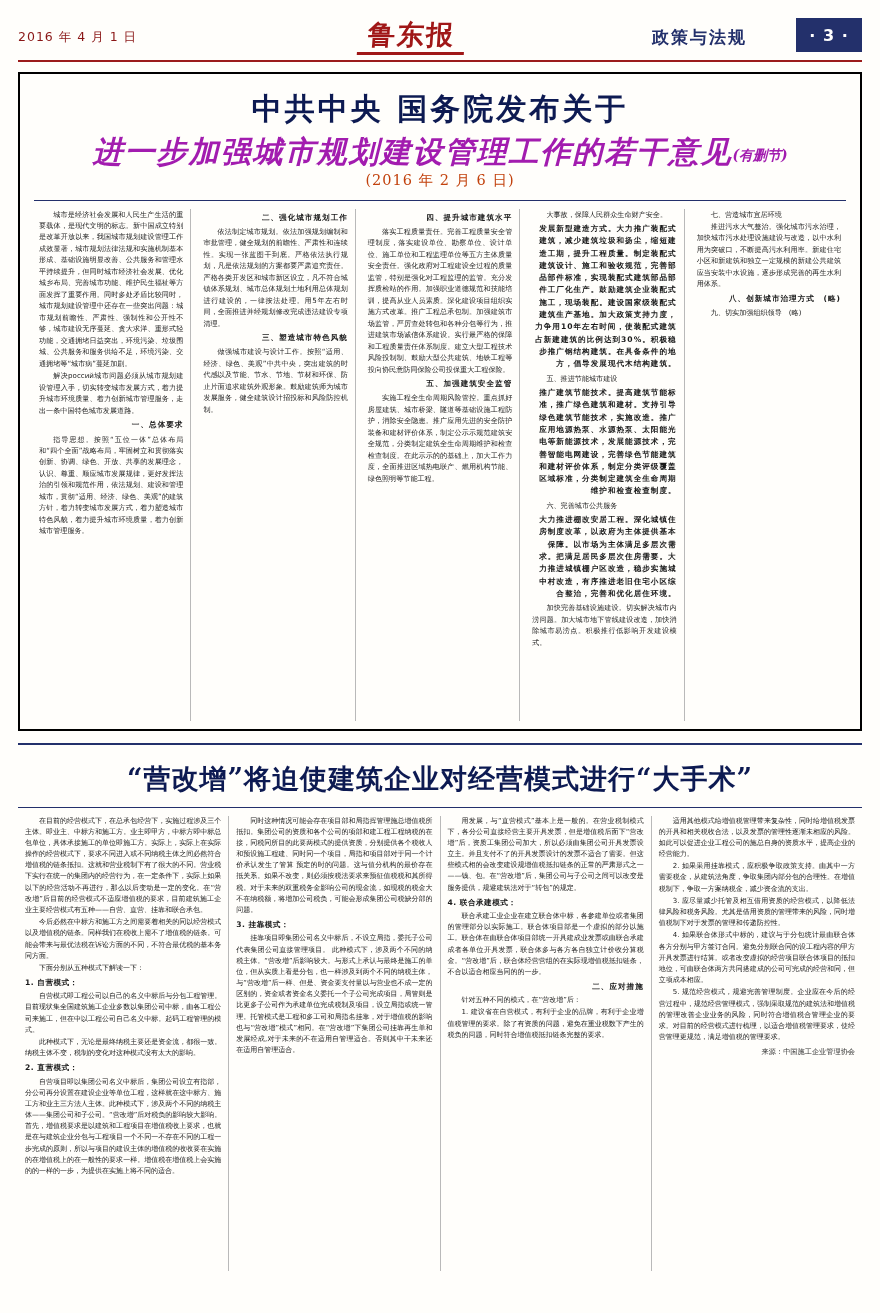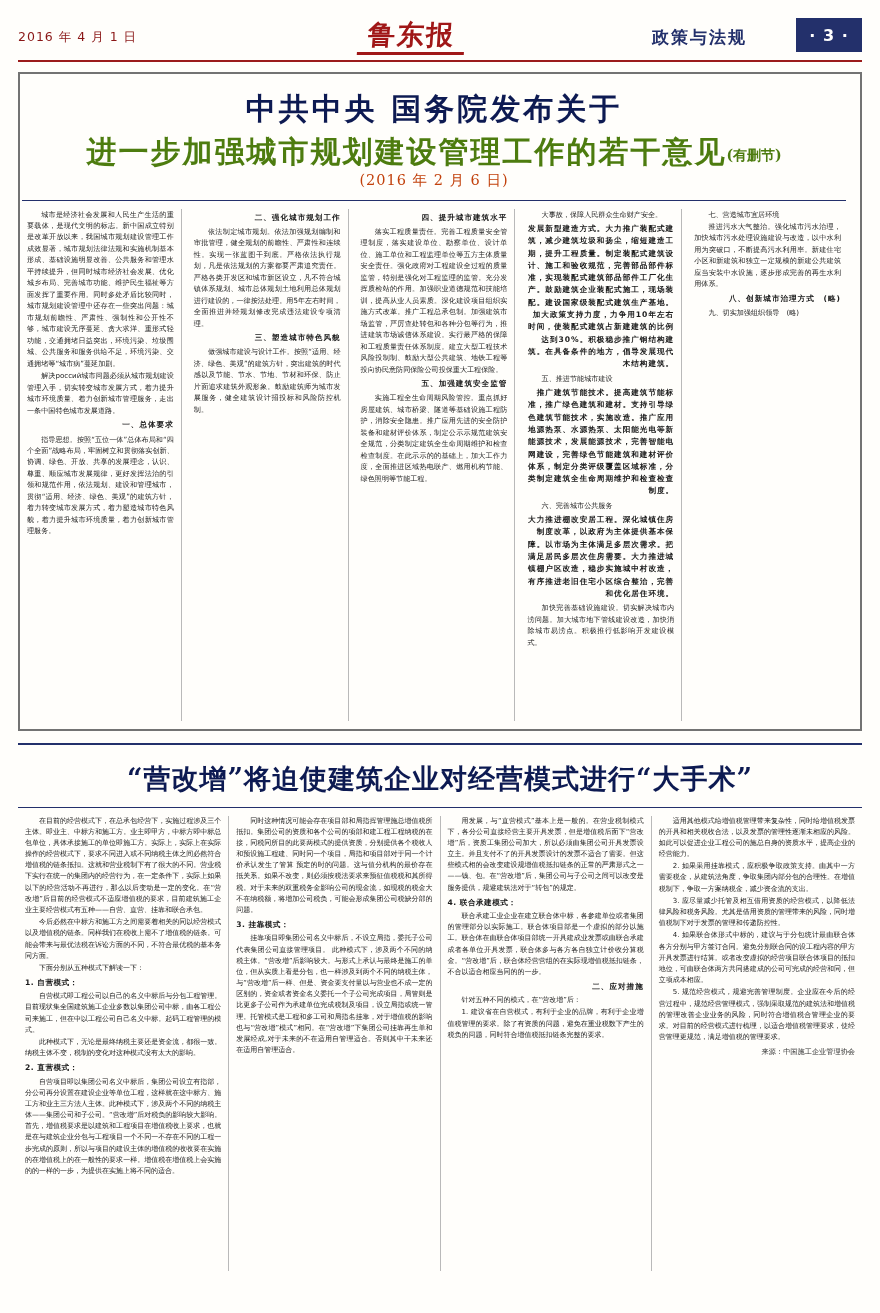--- a/index.html
+++ b/index.html
@@ -51,44 +51,45 @@
   .mast-page{
     position:absolute;right:0;top:4px;
     width:66px;height:34px;
     background:#23306b;color:#fff;
     display:flex;align-items:center;justify-content:center;
     font-size:16px;font-weight:bold;letter-spacing:1px;
   }
   
   .article1{
     margin-top:10px;
-    border:2px solid #737373;
-    padding:10px 12px 8px 0;
+    border:2px solid #000000;
+    padding:10px 12px 8px 12px;
     position:relative;
   }
   .a1-head{
     text-align:center;
     padding:6px 0 2px 0;
   }
   .a1-title1{
     font-family:"DejaVu Serif","Liberation Serif",serif;
     font-weight:bold;
     font-size:30px;
     letter-spacing:3px;
     color:#0d1a52;
     line-height:1.25;
   }
   .a1-title2{
     font-family:"DejaVu Serif","Liberation Serif",serif;
     font-weight:bold;
     font-size:30px;
     letter-spacing:2px;
-    color:#4d7c0f;
+    color:#a21caf;
     line-height:1.3;
     margin-top:4px;
+    font-style:italic;
   }
   .a1-title2 .small{
     font-size:14px;letter-spacing:0;vertical-align:2px;
   }
   .a1-date{
     margin-top:0;
     font-size:14.5px;
     letter-spacing:1px;
     color:#c2410c;
     font-family:"DejaVu Serif","Liberation Serif",serif;
@@ -194,21 +195,21 @@
         <p>城市是经济社会发展和人民生产生活的重要载体，是现代文明的标志。新中国成立特别是改革开放以来，我国城市规划建设管理工作成效显著，城市规划法律法规和实施机制基本形成、基础设施明显改善、公共服务和管理水平持续提升，但同时城市经济社会发展、优化城乡布局、完善城市功能、维护民生福祉等方面发挥了重要作用。同时多处矛盾比较同时，城市规划建设管理中还存在一些突出问题：城市规划前瞻性、严肃性、强制性和公开性不够，城市建设无序蔓延、贪大求洋、重形式轻功能，交通拥堵日益突出，环境污染、垃圾围城、公共服务和服务供给不足，环境污染、交通拥堵等“城市病”蔓延加剧。</p>
         <p>解决россий城市问题必须从城市规划建设管理入手，切实转变城市发展方式，着力提升城市环境质量、着力创新城市管理服务，走出一条中国特色城市发展道路。</p>
         <p class="subc">一、总体要求</p>
         <p>指导思想。按照“五位一体”总体布局和“四个全面”战略布局，牢固树立和贯彻落实创新、协调、绿色、开放、共享的发展理念，认识、尊重、顺应城市发展规律，更好发挥法治的引领和规范作用，依法规划、建设和管理城市，贯彻“适用、经济、绿色、美观”的建筑方针，着力转变城市发展方式，着力塑造城市特色风貌，着力提升城市环境质量，着力创新城市管理服务。</p>
       </div>
 
       <div class="col">
         <p class="subc">二、强化城市规划工作</p>
         <p>依法制定城市规划。依法加强规划编制和审批管理，健全规划的前瞻性、严肃性和连续性。实现一张蓝图干到底。严格依法执行规划，凡是依法规划的方案都要严肃追究责任。严格各类开发区和城市新区设立，凡不符合城镇体系规划、城市总体规划土地利用总体规划进行建设的，一律按法处理。用5年左右时间，全面推进并经规划修改完成违法建设专项清理。</p>
         <p class="subc">三、塑造城市特色风貌</p>
-        <p>做强城市建设与设计工作。按照“适用、经济、绿色、美观”的建筑方针，突出建筑的时代感以及节能、节水、节地、节材和环保、防止片面追求建筑外观形象。鼓励建筑师为城市发展服务，健全建筑设计招投标和风险防控机制。</p>
+        <p>做强城市建设与设计工作。按照“适用、经济、绿色、美观”中共中央，突出建筑的时代感以及节能、节水、节地、节材和环保、防止片面追求建筑外观形象。鼓励建筑师为城市发展服务，健全建筑设计招投标和风险防控机制。</p>
       </div>
 
       <div class="col">
         <p class="subc">四、提升城市建筑水平</p>
         <p>落实工程质量责任。完善工程质量安全管理制度，落实建设单位、勘察单位、设计单位、施工单位和工程监理单位等五方主体质量安全责任。强化政府对工程建设全过程的质量监管，特别是强化对工程监理的监管。充分发挥质检站的作用。加强职业道德规范和技能培训，提高从业人员素质。深化建设项目组织实施方式改革。推广工程总承包制。加强建筑市场监管，严厉查处转包和各种分包等行为，推进建筑市场诚信体系建设。实行最严格的保障和工程质量责任体系制度。建立大型工程技术风险投制制、鼓励大型公共建筑、地铁工程等投向协民意防同保险公司投保重大工程保险。</p>
         <p class="subc">五、加强建筑安全监管</p>
         <p>实施工程全生命周期风险管控。重点抓好房屋建筑、城市桥梁、隧道等基础设施工程防护，消除安全隐患。推广应用先进的安全防护装备和建材评价体系，制定公示示规范建筑安全规范，分类制定建筑全生命周期维护和检查检查制度。在此示示的的基础上，加大工作力度，全面推进区域热电联产、燃用机构节能、绿色照明等节能工程。</p>
       </div>
 
       <div class="col">

